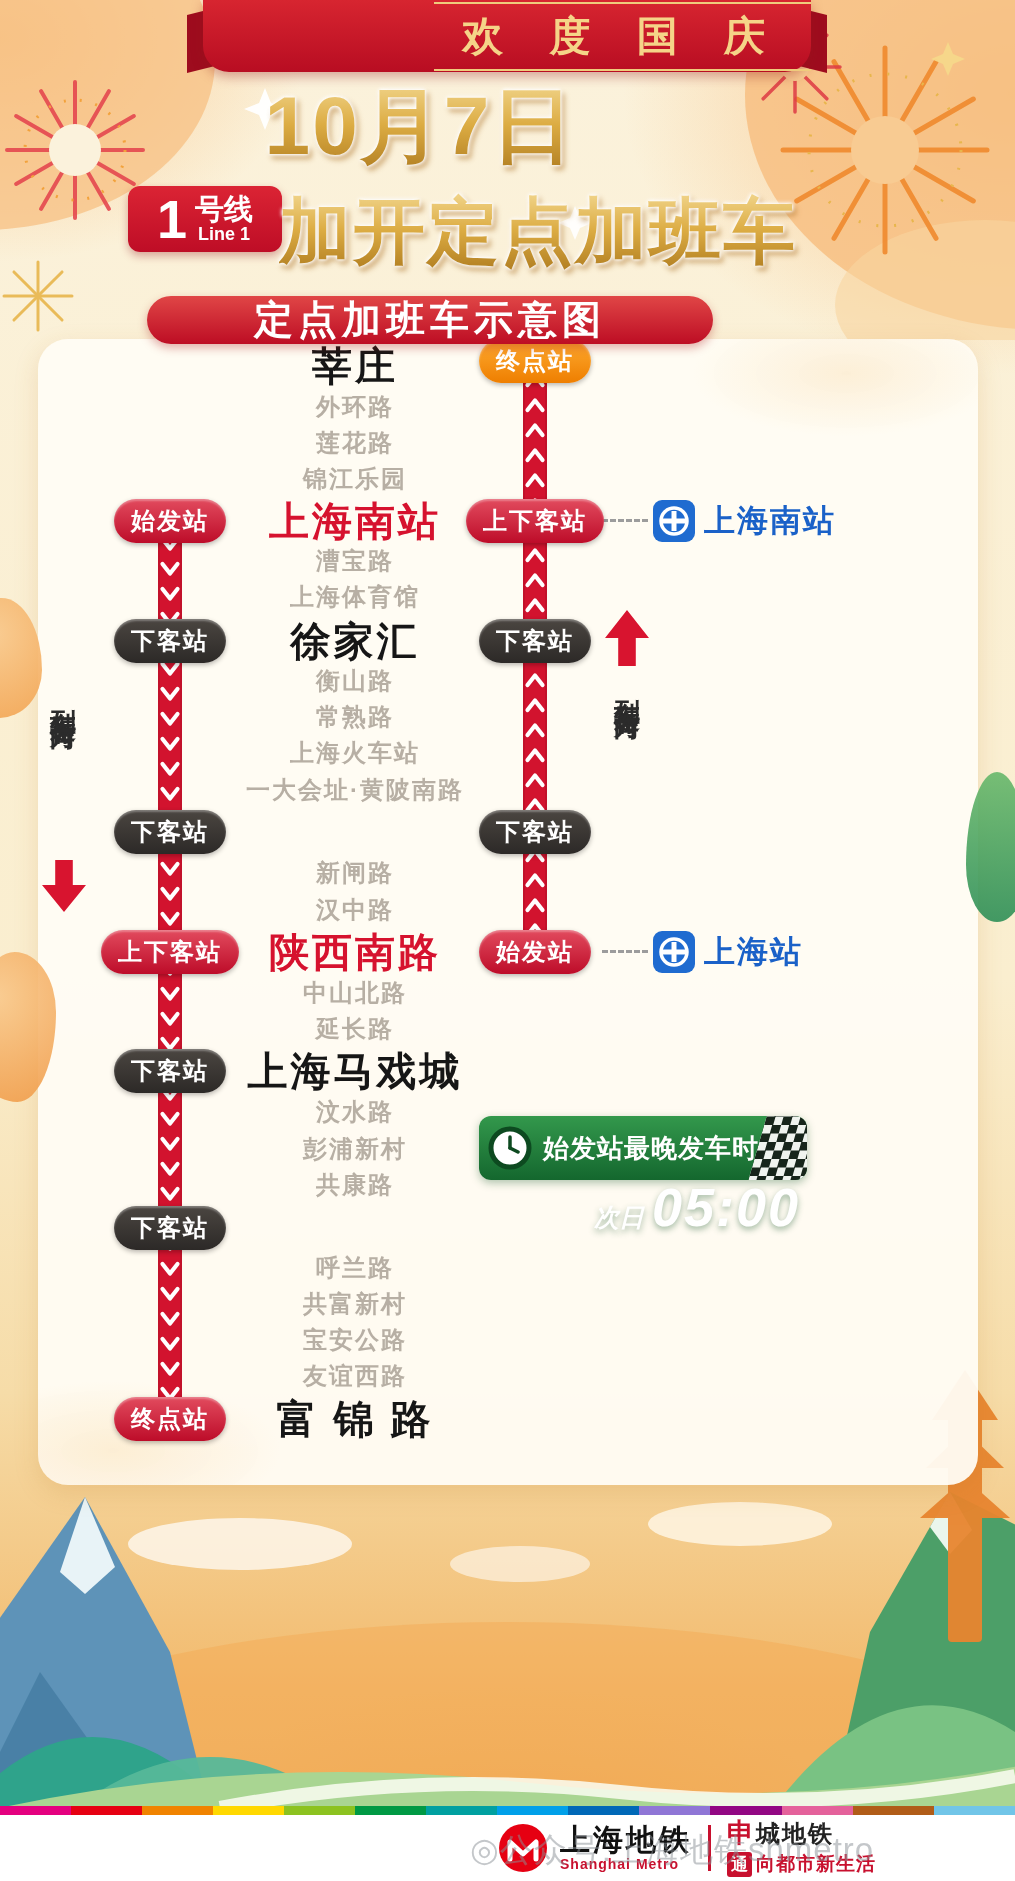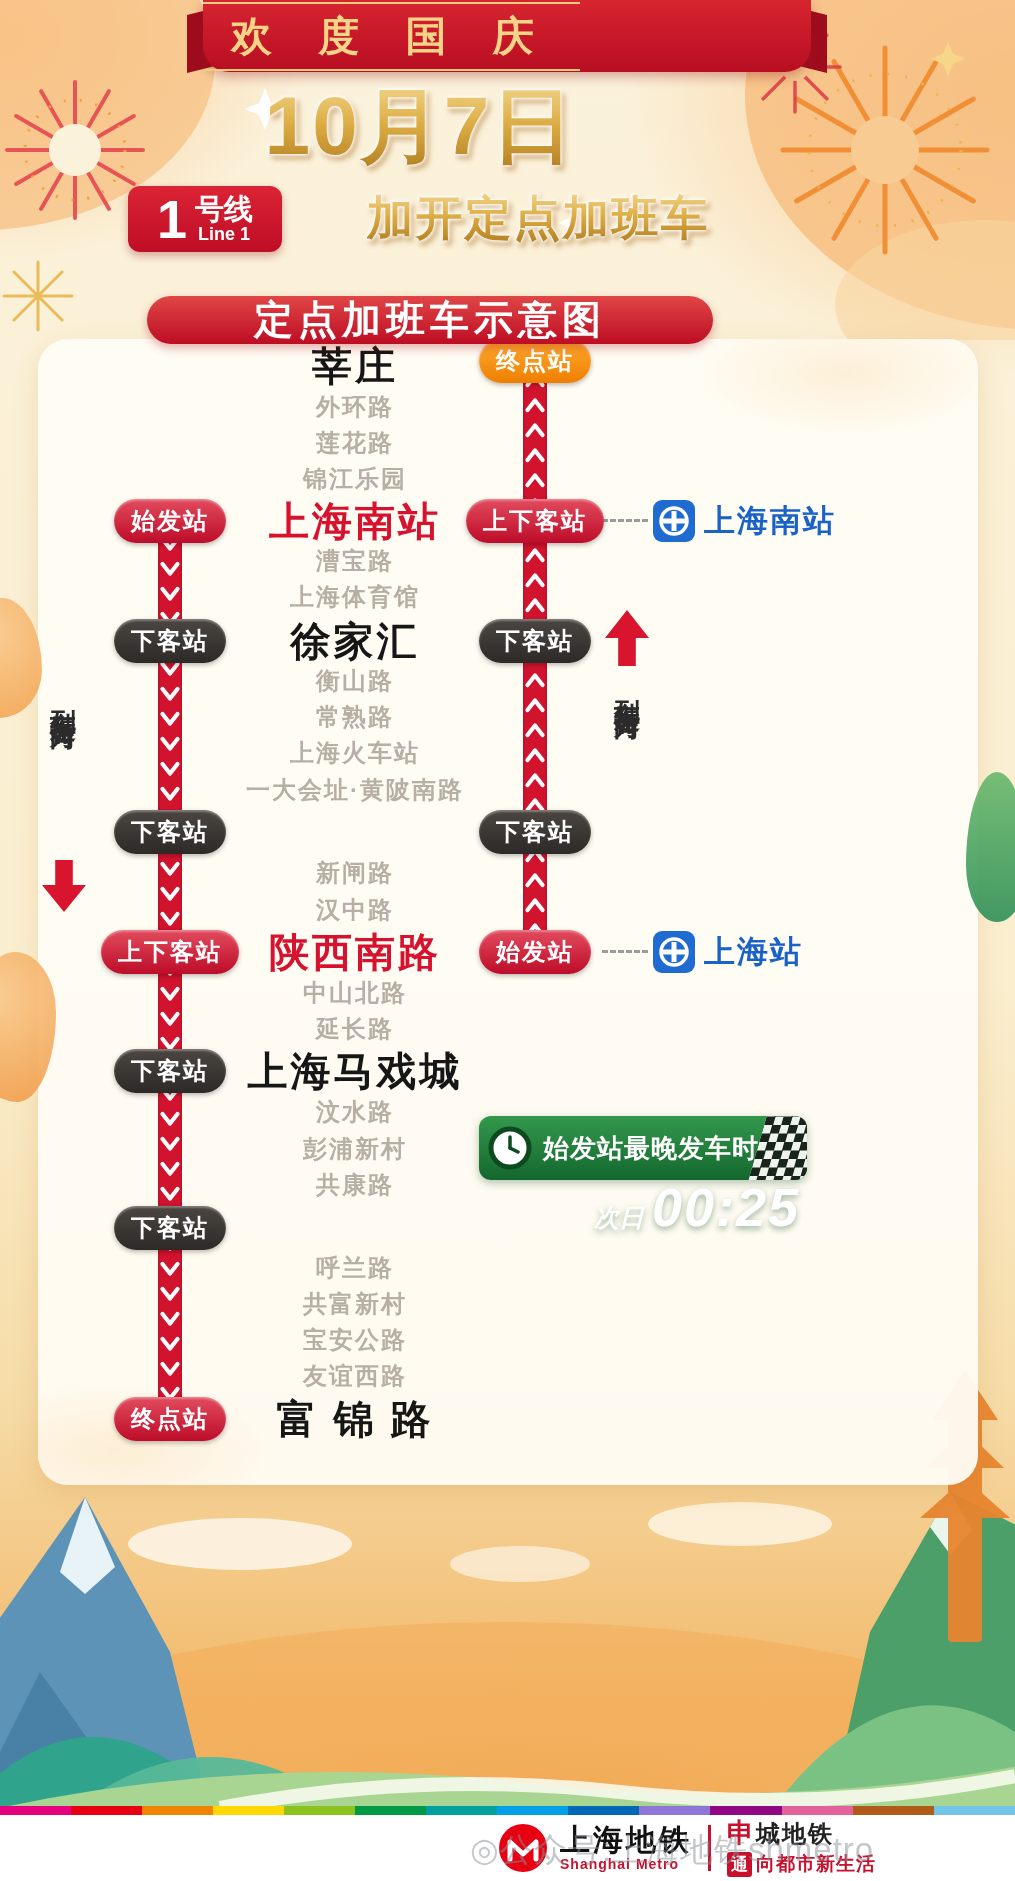--- a/index.html
+++ b/index.html
@@ -13,33 +13,33 @@
       linear-gradient(180deg,#FBF2DC 0%,#FAEECF 52%,#F6DCA8 74%,#F2BA6D 90%,#EFAF5F 100%);
   }
   svg.deco{position:absolute;pointer-events:none}
 
   
   .ribbon{position:absolute;left:203px;top:0;width:608px;height:72px;z-index:6}
   .ribbon-tail{position:absolute;top:10px;width:40px;height:58px;background:#9E0C1E}
   .ribbon-tail.l{left:-16px;transform:skewY(-14deg)}
   .ribbon-tail.r{right:-16px;transform:skewY(14deg)}
   .ribbon-body{position:absolute;inset:0;background:linear-gradient(180deg,#D72530,#B80D22);
-    border-radius:0 0 26px 26px;display:flex;align-items:center;justify-content:flex-start;
+    border-radius:0 0 26px 26px;display:flex;align-items:center;justify-content:flex-end;
     box-shadow:0 5px 12px rgba(150,25,25,.35)}
   .ribbon-inner{border-top:2px solid #EFCB7C;border-bottom:2px solid #EFCB7C;padding:5px 28px}
   .ribbon-text{font-family:"Liberation Serif","DejaVu Serif",serif;font-size:41px;font-weight:700;
     color:#F5D488;letter-spacing:18px;white-space:nowrap}
 
   .gold-text{font-weight:900;white-space:nowrap;
     background:linear-gradient(180deg,#F6DE9B 0%,#DCAC43 48%,#A8741A 100%);
     -webkit-background-clip:text;background-clip:text;color:transparent;
     filter:drop-shadow(0 0 2px #FFFFFF) drop-shadow(0 0 1px #FFFFFF) drop-shadow(3px 4px 2px rgba(170,110,35,.45));
   }
   .title-date{position:absolute;left:420px;top:127px;transform:translate(-50%,-50%);font-size:82px;letter-spacing:2px;z-index:6}
-  .title-main{position:absolute;left:538px;top:218px;transform:translate(-50%,-50%);font-size:47px;letter-spacing:2px;z-index:6}
+  .title-main{position:absolute;left:538px;top:232px;transform:translate(-50%,-50%);font-size:72px;letter-spacing:2px;z-index:6}
 
   .line-badge{position:absolute;left:128px;top:186px;width:154px;height:66px;background:linear-gradient(180deg,#DB2434,#BE0D26);
     border-radius:12px;display:flex;align-items:center;justify-content:center;gap:8px;color:#fff;z-index:6;
     box-shadow:0 4px 8px rgba(150,20,30,.35)}
   .line-badge .num{font-size:54px;font-weight:900;line-height:1}
   .line-badge .stack{display:flex;flex-direction:column;align-items:center;line-height:1.05}
   .line-badge .cn{font-size:29px;font-weight:900}
   .line-badge .en{font-size:18px;font-weight:700}
 
   .pill{position:absolute;left:147px;top:296px;width:566px;height:48px;border-radius:24px;z-index:6;
@@ -312,21 +312,21 @@
   <div class="notice">
     <svg class="clock" width="46" height="46" viewBox="0 0 46 46">
       <circle cx="23" cy="23" r="19" fill="#FFFFFF" stroke="#0D4A20" stroke-width="5"></circle>
       <line x1="23" y1="23" x2="23" y2="12" stroke="#0D4A20" stroke-width="3.5" stroke-linecap="round"></line>
       <line x1="23" y1="23" x2="31" y2="27" stroke="#0D4A20" stroke-width="3.5" stroke-linecap="round"></line>
     </svg>
     <div class="notice-title">始发站最晚发车时间</div>
     <div class="checker"></div>
   </div>
   <div class="time-row">
-    <span class="day">次日</span><span class="time">00:25</span>
+    <span class="day">次日</span><span class="time">05:00</span>
   </div>
 
   <div class="footer">
     <div class="rainbow"></div>
   </div>
   <div class="brand-row">
     <svg width="50" height="50" viewBox="0 0 50 50">
       <circle cx="25" cy="25" r="24" fill="#E60012"></circle>
       <path d="M12 36 V19 L25 31 L38 19 V36" fill="none" stroke="#FFFFFF" stroke-width="5" stroke-linejoin="round" stroke-linecap="round"></path>
     </svg>

